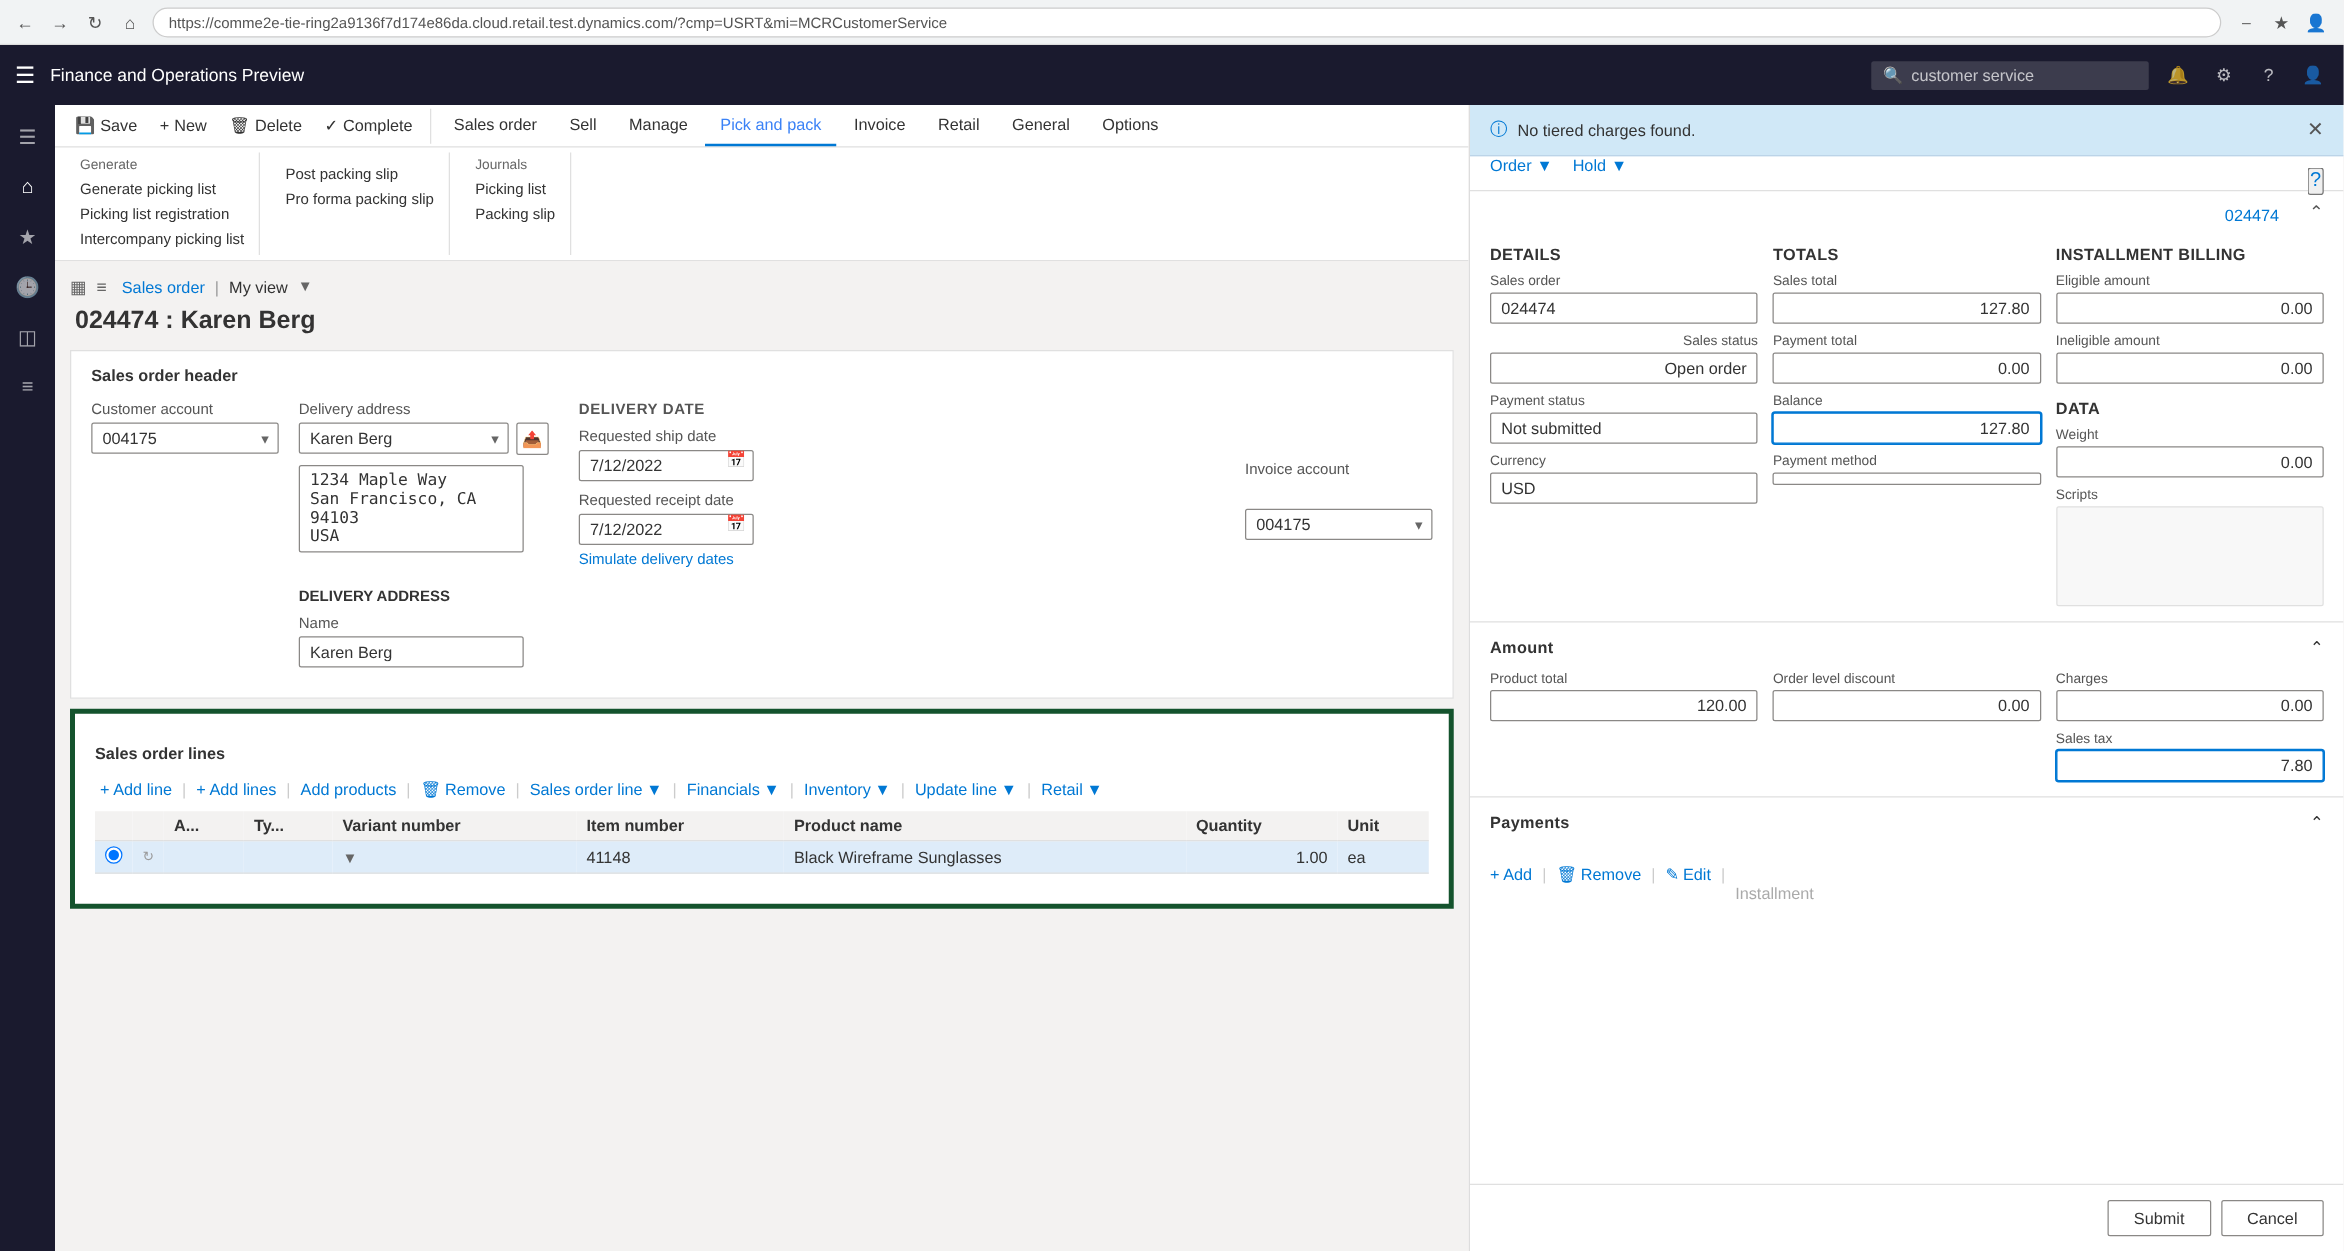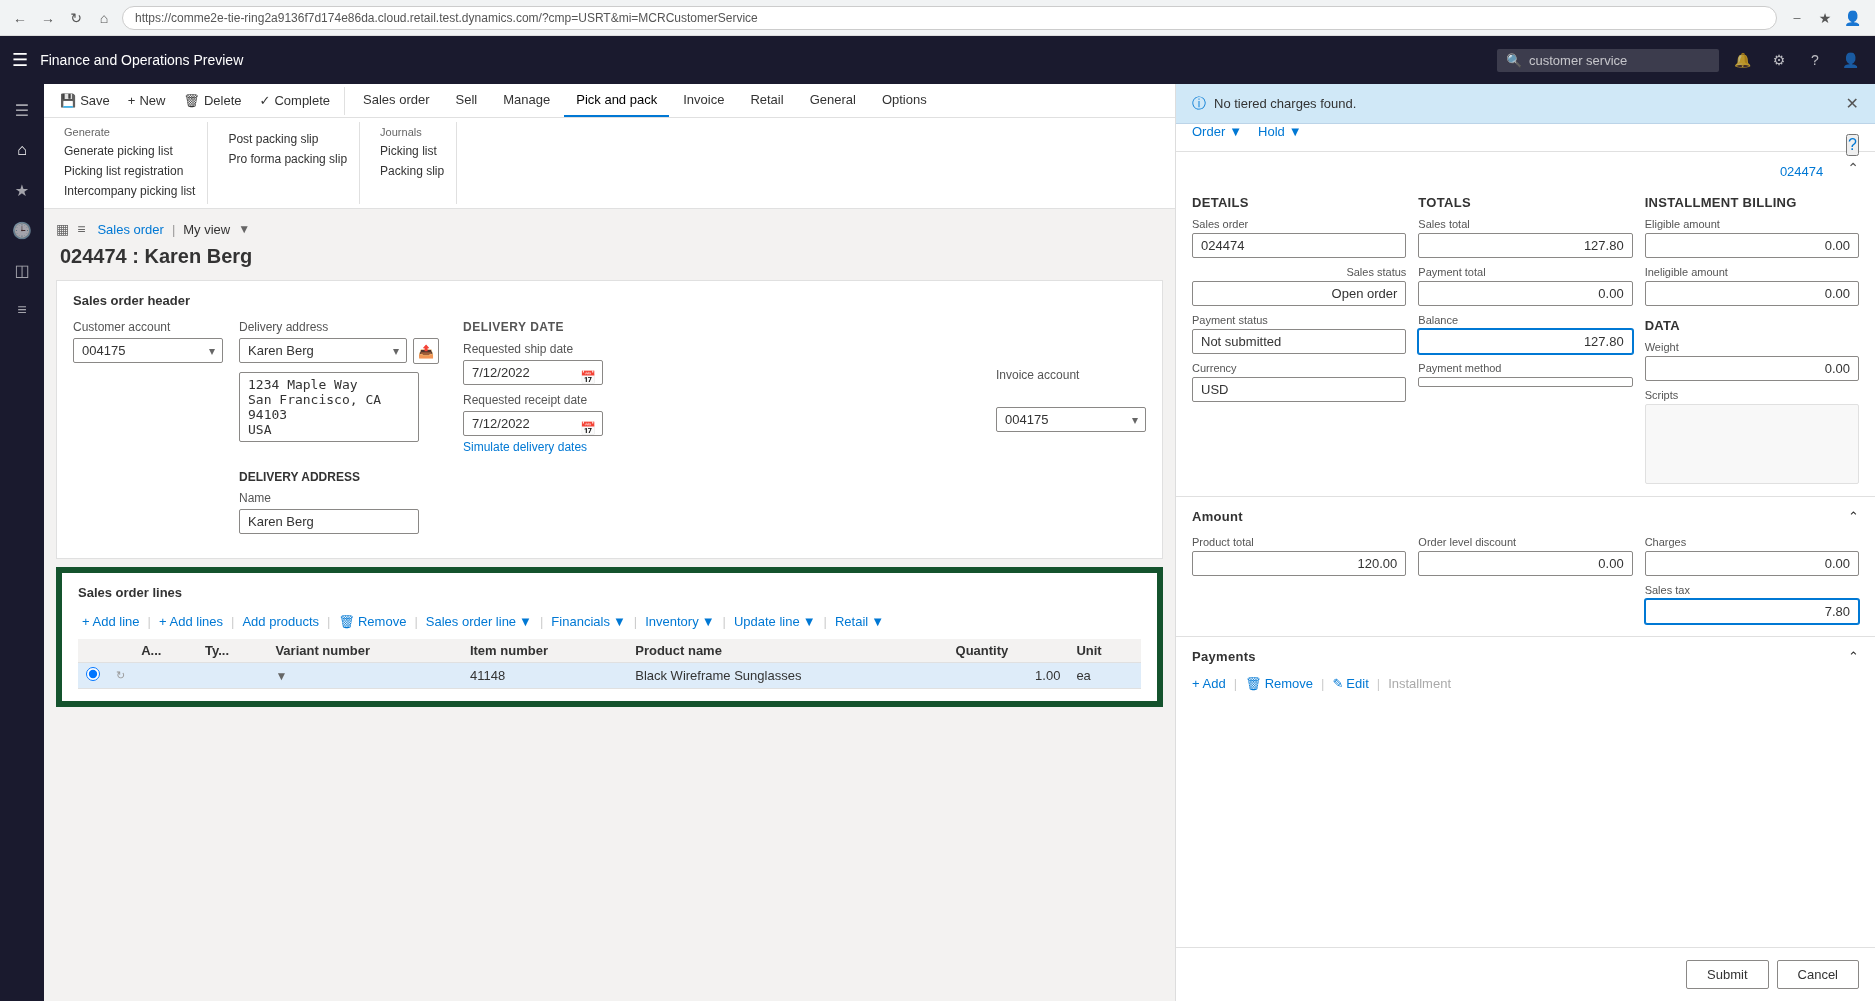--- a/index.html
+++ b/index.html
@@ -133,21 +133,21 @@
     }
     .ribbon-tab {
       padding: 8px 12px;
       font-size: 13px;
       cursor: pointer;
       color: #333;
       border-bottom: 2px solid transparent;
       white-space: nowrap;
     }
     .ribbon-tab.active {
-      color: #000000;
+      color: #3b82f6;
       border-bottom-color: #0078d4;
     }
     .ribbon-btn {
       display: flex;
       align-items: center;
       gap: 4px;
       padding: 4px 8px;
       cursor: pointer;
       border: none;
       background: none;
@@ -315,21 +315,21 @@
     .section-header {
       font-size: 12px;
       font-weight: 600;
       color: #555;
       letter-spacing: 0.5px;
       margin-bottom: 8px;
     }
     .date-input-wrapper {
       position: relative;
       display: flex;
-      align-items: flex-end;
+      align-items: flex-start;
     }
     .date-input {
       border: 1px solid #8a8886;
       border-radius: 2px;
       padding: 4px 28px 4px 8px;
       font-size: 13px;
       color: #333;
       width: 140px;
       outline: none;
     }
@@ -343,22 +343,22 @@
     .simulate-link {
       color: #0078d4;
       font-size: 12px;
       cursor: pointer;
       margin-top: 4px;
     }
 
     
     .lines-section {
       background: white;
-      border: 6px solid #14532d;
-      padding: 12px 16px;
+      border: 4px solid #14532d;
+      padding: 24px 16px;
     }
     .lines-toolbar {
       display: flex;
       align-items: center;
       gap: 4px;
       margin-bottom: 8px;
       flex-wrap: wrap;
     }
     .lines-toolbar-btn {
       display: flex;
@@ -552,21 +552,21 @@
     .payments-btn {
       display: flex;
       align-items: center;
       gap: 3px;
       font-size: 13px;
       color: #0078d4;
       cursor: pointer;
       border: none;
       background: none;
     }
-    .payments-btn.disabled { color: #aaa; cursor: default; }
+    .payments-btn.disabled { color: #aaa; cursor: default; margin-top: 30px; }
     .payments-sep { color: #ccc; }
 
     
     .bottom-actions {
       display: flex;
       justify-content: flex-end;
       gap: 8px;
       padding: 12px 16px;
       border-top: 1px solid #e0e0e0;
       background: white;

